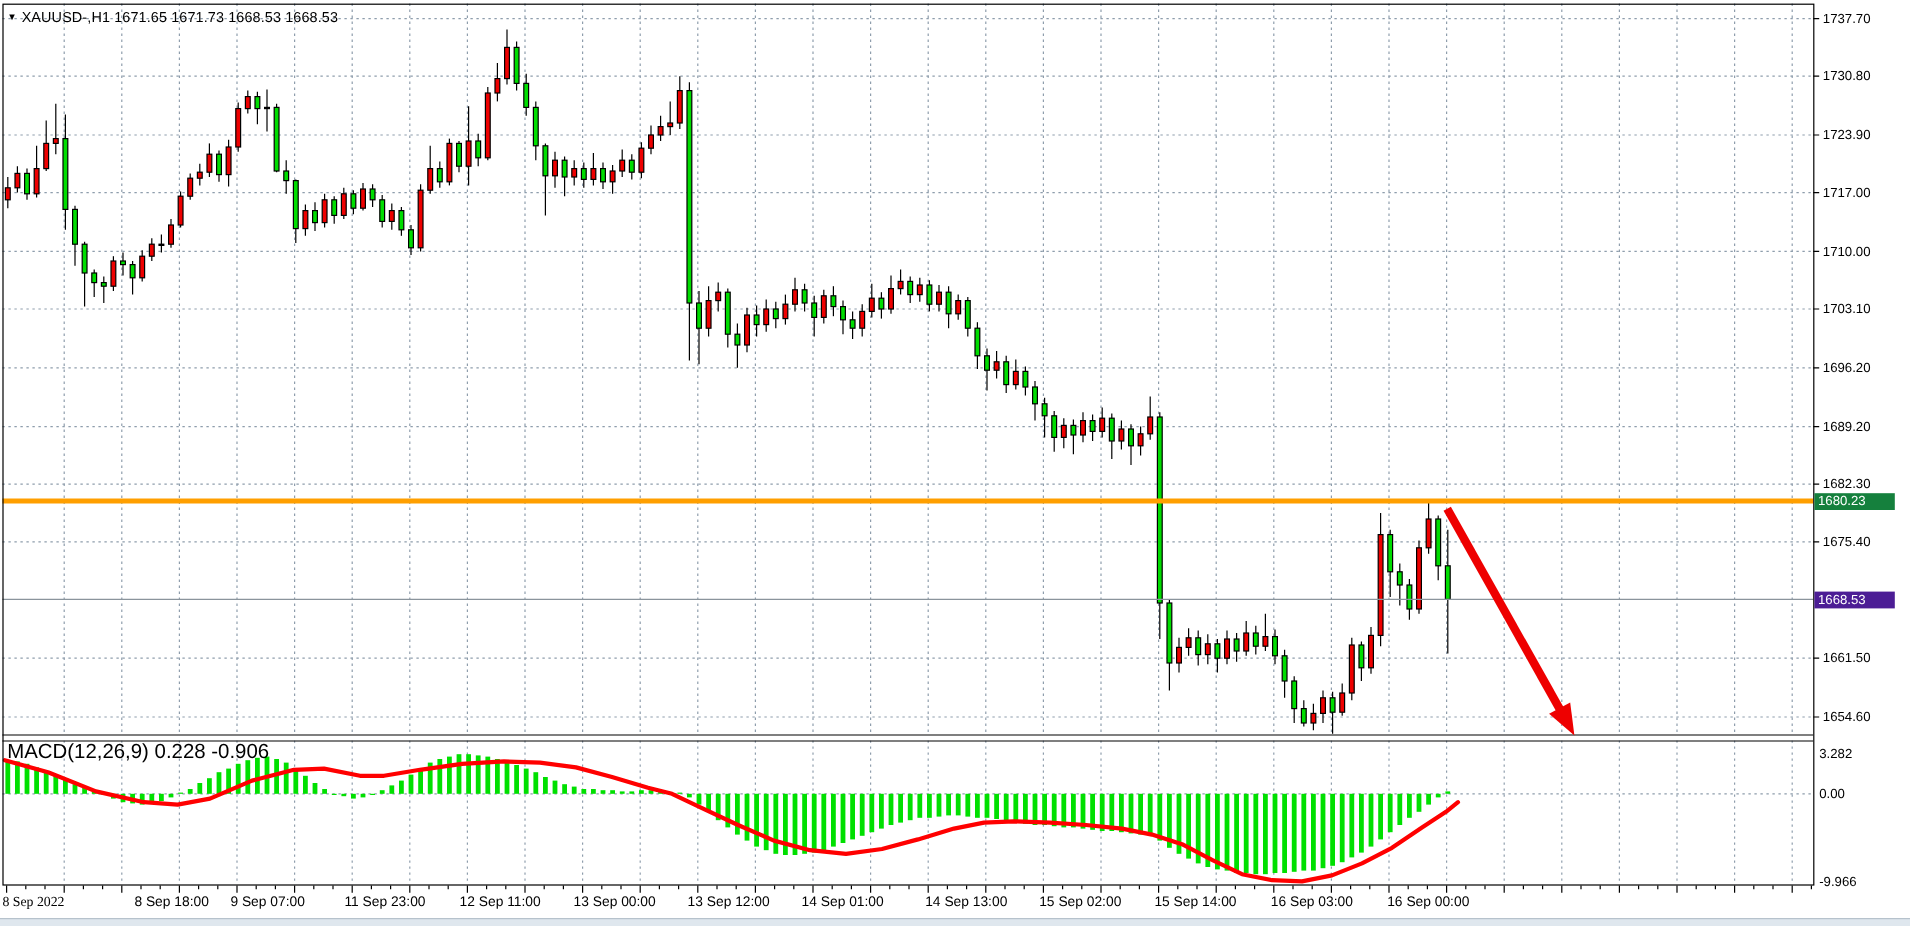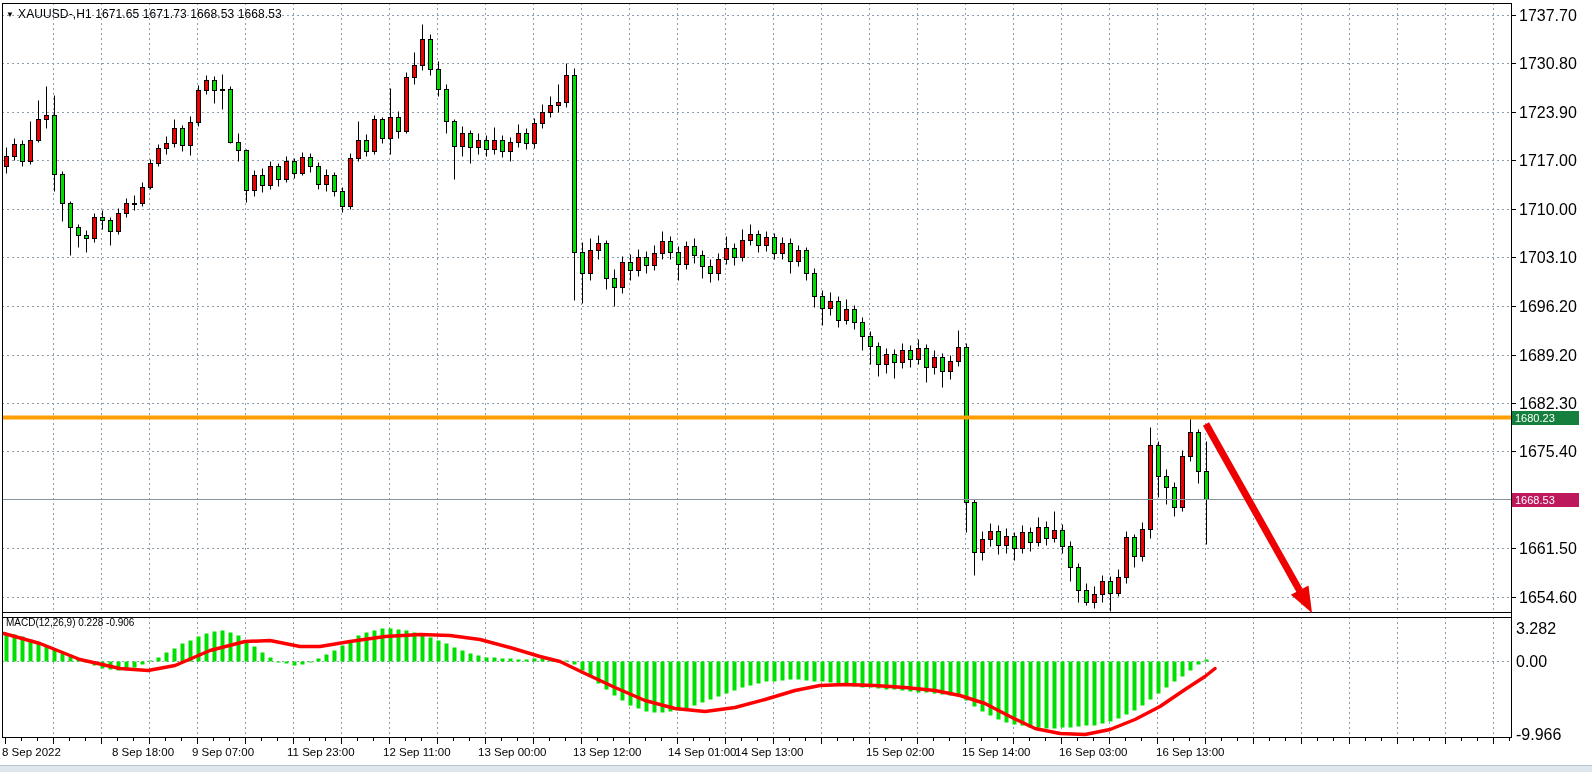--- a/index.html
+++ b/index.html
@@ -2,22 +2,22 @@
 <html><head>
 <meta charset="utf-8">
 <style>
   html,body{margin:0;padding:0;background:#fff;}
   #stage{position:relative;width:1592px;height:772px;background:#ffffff;overflow:hidden;
          font-family:"Liberation Sans","DejaVu Sans",sans-serif;}
   #chart-svg{position:absolute;left:0;top:0;}
   .ovl{position:absolute;white-space:nowrap;color:#000;}
   #symbol-line{left:6px;top:7px;font-size:12px;letter-spacing:.1px;}
   #symbol-line .tri{font-size:8px;vertical-align:1px;margin-right:4px;}
-  #macd-label{left:6px;top:617px;font-size:10px;}
-  .pricelab{font-size:16px;line-height:14px;}
+  #macd-label{left:6px;top:617px;font-size:17px;}
+  .pricelab{font-size:11px;line-height:14px;}
   .timelab{font-size:11.5px;top:746px;}
   .badge{font-size:11px;line-height:14px;width:64px;height:14px;color:#fff;padding-left:3px;}
   #bottom-strip{position:absolute;left:0;top:765px;width:1592px;height:7px;
                 background:#dfe7ee;border-top:1px solid #b6c2cc;}
 </style>
 </head>
 <body>
 
 <div id="stage">
   <svg id="chart-svg" width="1592" height="772">
@@ -680,33 +680,33 @@
       <div class="ovl pricelab" style="left: 1519px; top: 153.5px;">1717.00</div>
       <div class="ovl pricelab" style="left: 1519px; top: 202.5px;">1710.00</div>
       <div class="ovl pricelab" style="left: 1519px; top: 250.5px;">1703.10</div>
       <div class="ovl pricelab" style="left: 1519px; top: 299.5px;">1696.20</div>
       <div class="ovl pricelab" style="left: 1519px; top: 348.5px;">1689.20</div>
       <div class="ovl pricelab" style="left: 1519px; top: 396.5px;">1682.30</div>
       <div class="ovl pricelab" style="left: 1519px; top: 444.5px;">1675.40</div>
       <div class="ovl pricelab" style="left: 1519px; top: 541.5px;">1661.50</div>
       <div class="ovl pricelab" style="left: 1519px; top: 590.5px;">1654.60</div>
       <div class="ovl pricelab badge" style="left: 1512px; top: 410.5px; background: #15803d; color: rgb(255, 255, 255);">1680.23</div>
-      <div class="ovl pricelab badge" style="left: 1512px; top: 492.5px; background: #be185d; color: rgb(255, 255, 255);">1668.53</div>
-      <div class="ovl timelab" style="left: 2px; top: 746px;">8 Sep 2022</div>
+      <div class="ovl pricelab badge" style="left: 1512px; top: 492.5px; background: #4c1d95; color: rgb(255, 255, 255);">1668.53</div>
+      <div class="ovl timelab" style="left: 2px; top: 746px; font-family: Liberation Serif, serif;">8 Sep 2022</div>
       <div class="ovl timelab" style="left: 112px; top: 746px;">8 Sep 18:00</div>
       <div class="ovl timelab" style="left: 192px; top: 746px;">9 Sep 07:00</div>
       <div class="ovl timelab" style="left: 287px; top: 746px;">11 Sep 23:00</div>
       <div class="ovl timelab" style="left: 383px; top: 746px;">12 Sep 11:00</div>
       <div class="ovl timelab" style="left: 478px; top: 746px;">13 Sep 00:00</div>
       <div class="ovl timelab" style="left: 573px; top: 746px;">13 Sep 12:00</div>
       <div class="ovl timelab" style="left: 668px; top: 746px;">14 Sep 01:00</div>
-      <div class="ovl timelab" style="left: 735px; top: 746px;">14 Sep 13:00</div>
+      <div class="ovl timelab" style="left: 771px; top: 746px;">14 Sep 13:00</div>
       <div class="ovl timelab" style="left: 866px; top: 746px;">15 Sep 02:00</div>
       <div class="ovl timelab" style="left: 962px; top: 746px;">15 Sep 14:00</div>
       <div class="ovl timelab" style="left: 1059px; top: 746px;">16 Sep 03:00</div>
-      <div class="ovl timelab" style="left: 1156px; top: 746px;">16 Sep 13:00</div>
+      <div class="ovl timelab" style="left: 1156px; top: 746px;">16 Sep 00:00</div>
       <div class="ovl pricelab" style="left: 1516px; top: 621.5px;">3.282</div>
       <div class="ovl pricelab" style="left: 1516px; top: 654.5px;">0.00</div>
       <div class="ovl pricelab" style="left: 1516px; top: 727.5px;">-9.966</div>
     </div>
 
   <div id="bottom-strip"></div>
 </div>
 
 </body></html>

